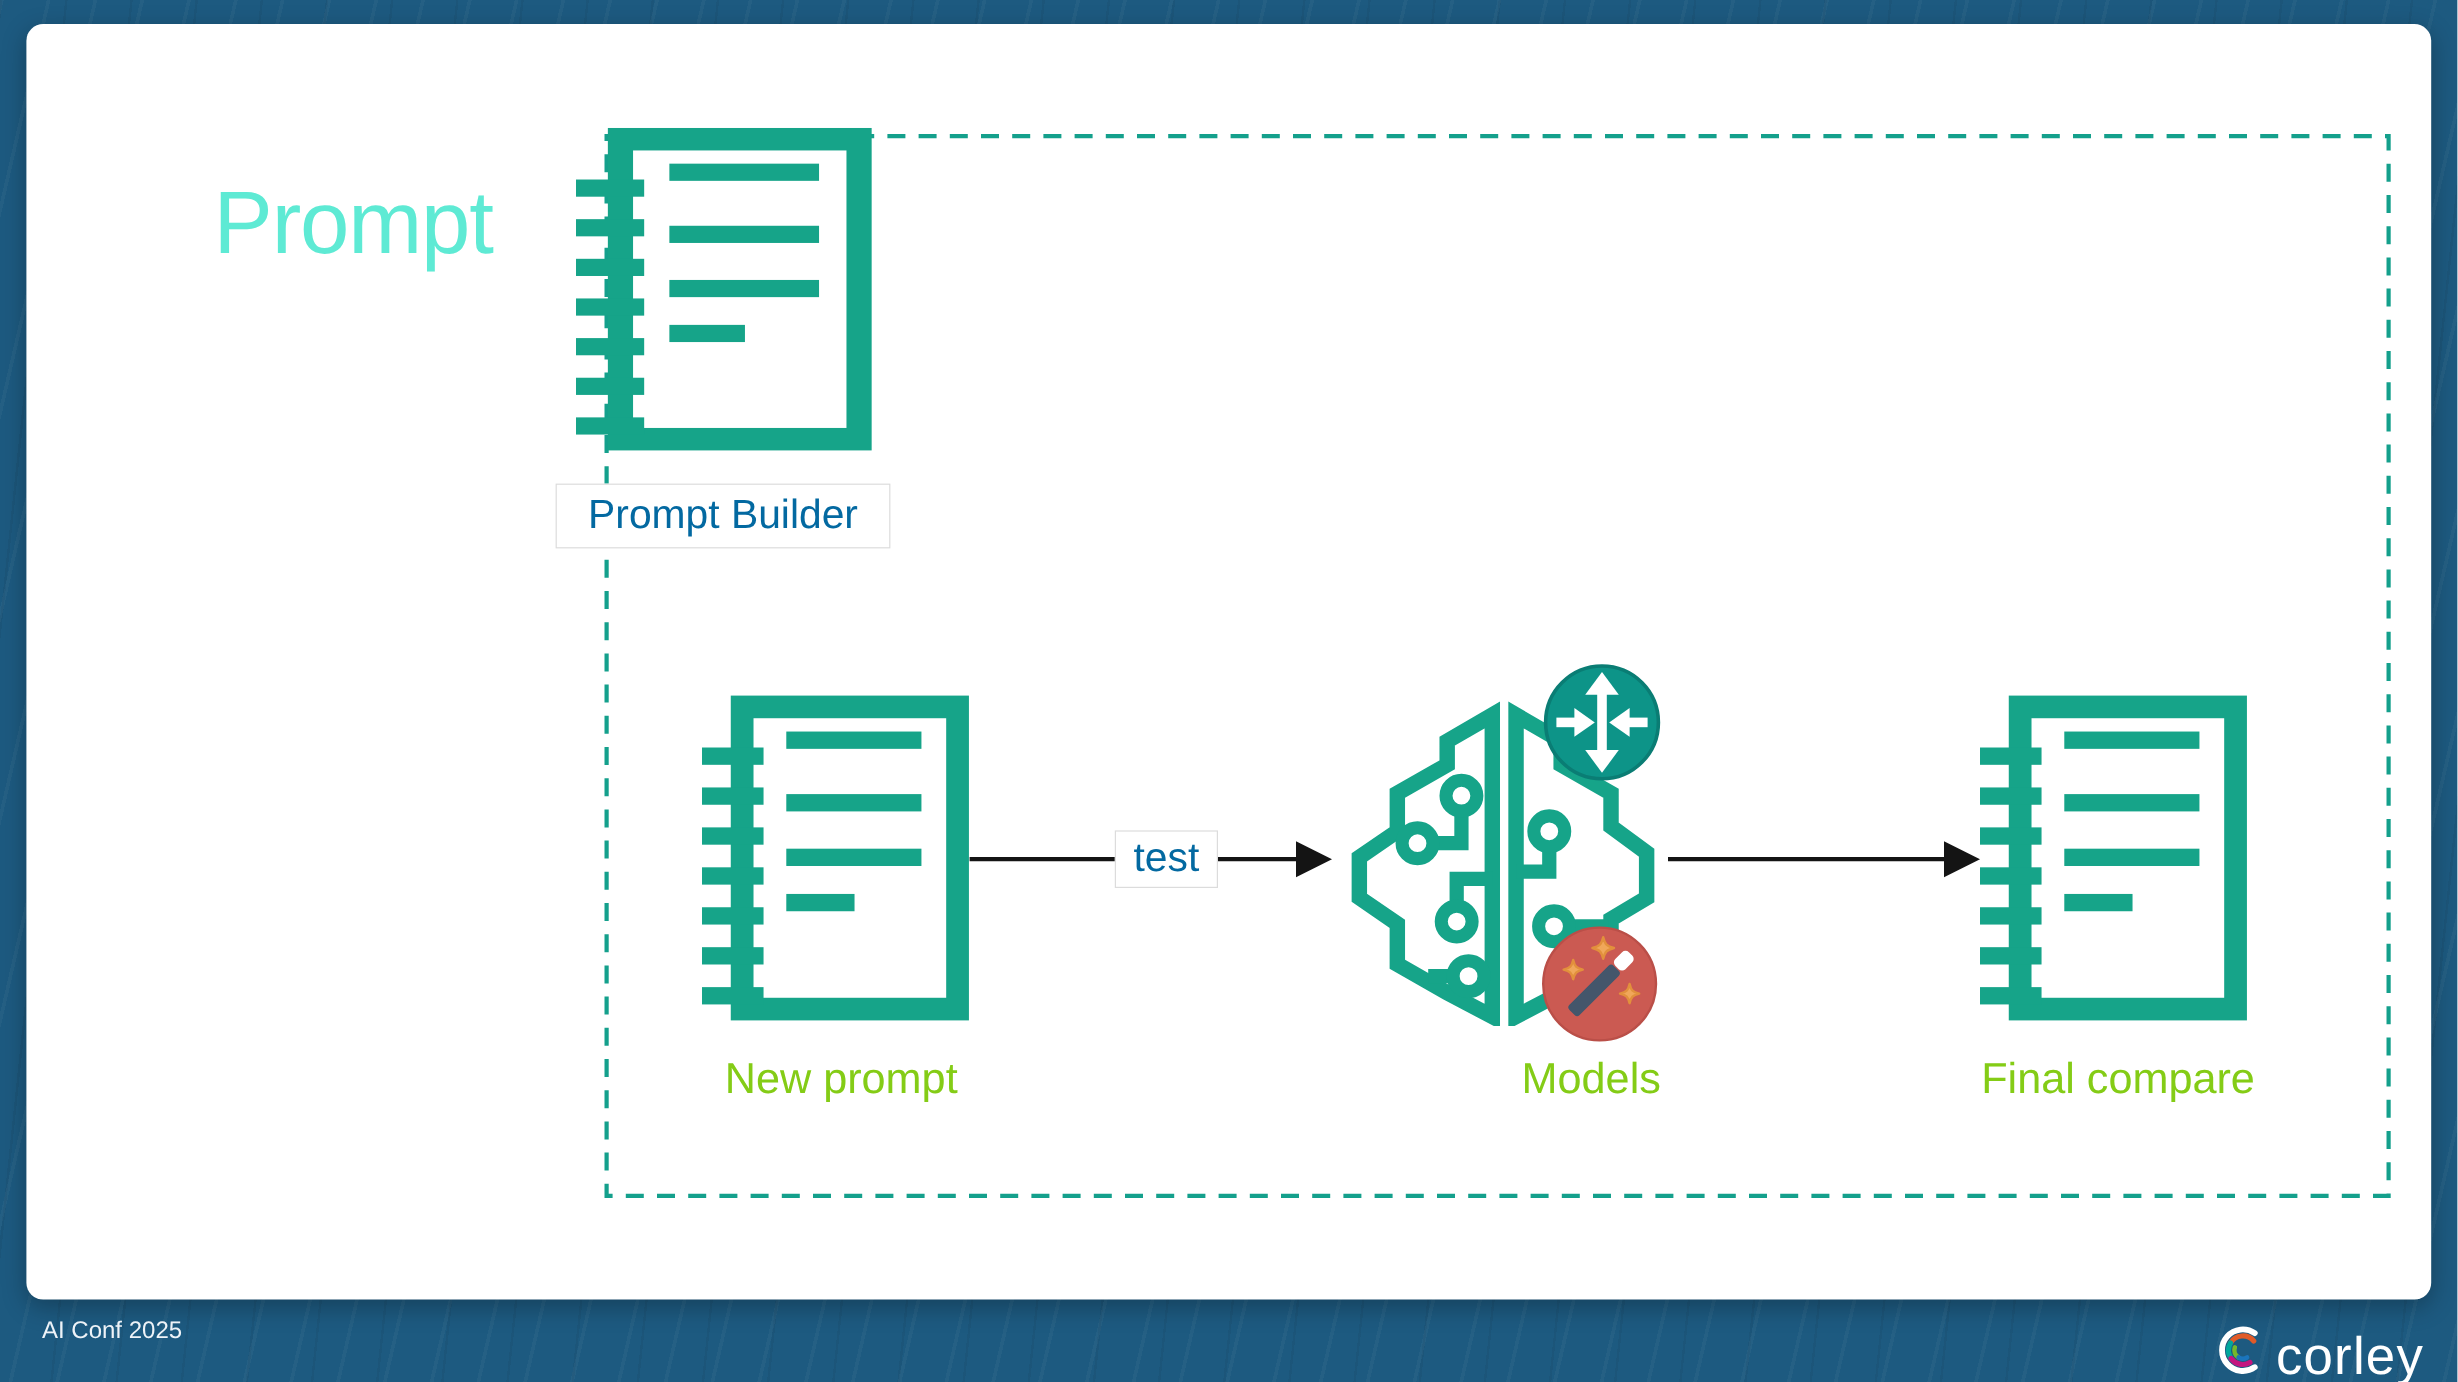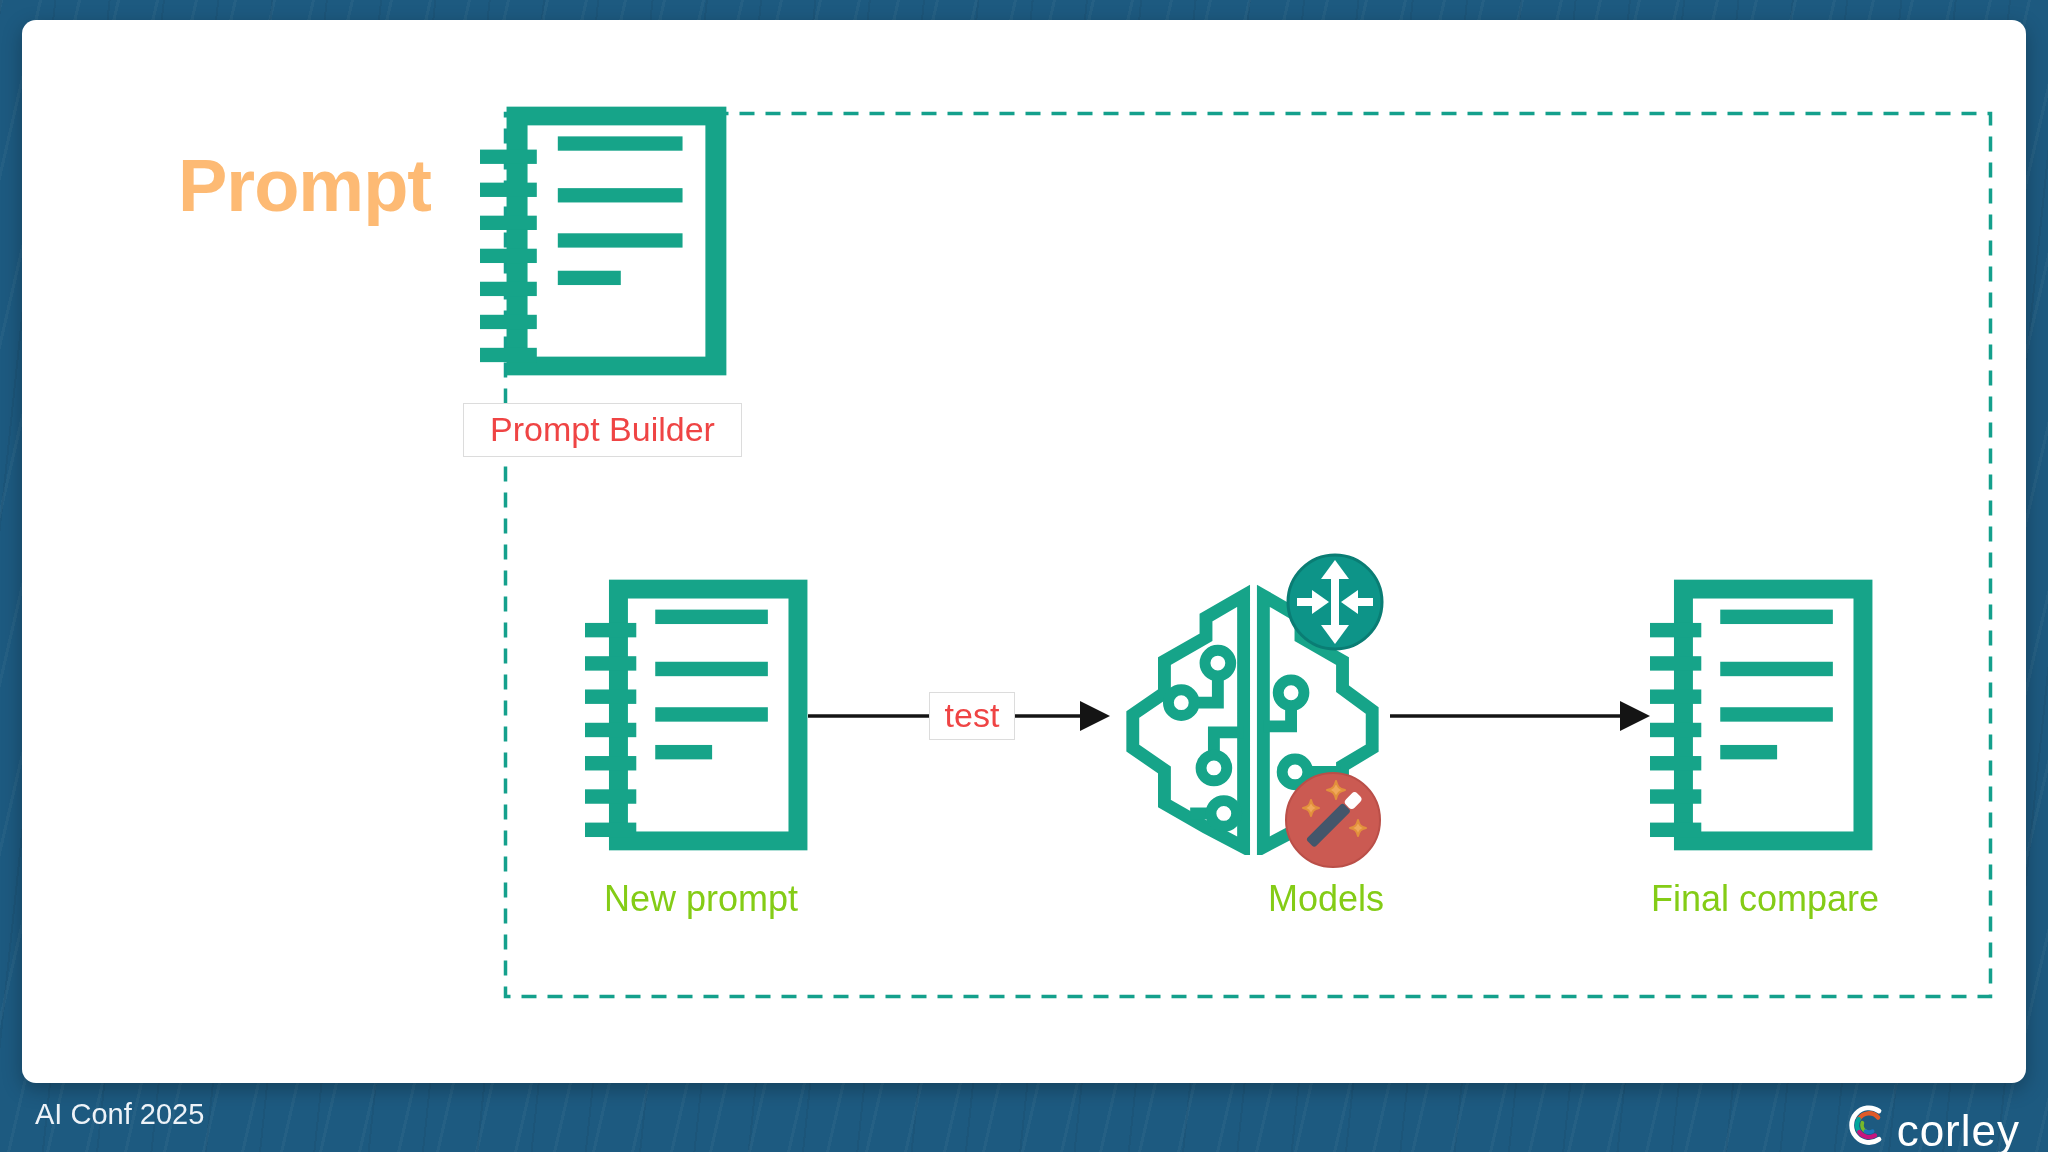--- a/index.html
+++ b/index.html
@@ -7,28 +7,28 @@
   .stage{position:relative;width:2048px;height:1152px;background:#1d5a80;}
   .bg-texture{position:absolute;inset:0;
     background:
       repeating-linear-gradient(103deg, rgba(255,255,255,0.035) 0 3px, rgba(255,255,255,0) 3px 38px),
       repeating-linear-gradient(96deg, rgba(0,0,0,0.05) 0 2px, rgba(0,0,0,0) 2px 54px);}
   .card{position:absolute;left:22px;top:20px;width:2004px;height:1063px;
     background:#ffffff;border-radius:14px;box-shadow:0 6px 20px rgba(0,0,0,.28);}
   .overlay{position:absolute;left:0;top:0;width:2048px;height:1152px;z-index:1;}
   .icon-layer{position:absolute;z-index:2;}
   .slide-title{position:absolute;left:178px;top:143px;z-index:3;
-    font-size:74px;font-weight:bold;color:#fdba74;letter-spacing:-1px;}
+    font-size:74px;font-weight:normal;color:#5eead4;letter-spacing:-1px;}
   .node-label{position:absolute;z-index:3;transform:translateX(-50%);
     font-size:36px;color:#84cc16;white-space:nowrap;}
   .boxed-label{position:absolute;z-index:3;background:#ffffff;border:1px solid #dcdcdc;
-    color:#ef4444;font-size:34px;display:flex;align-items:center;justify-content:center;
+    color:#0369a1;font-size:34px;display:flex;align-items:center;justify-content:center;
     text-align:left;line-height:1.35;}
   .footer-left{position:absolute;left:35px;top:1098px;z-index:3;
-    font-size:29px;color:#eef3f8;}
+    font-size:20px;color:#eef3f8;}
   .brand{position:absolute;right:28px;top:1090px;z-index:3;display:flex;
     align-items:center;gap:4px;}
   .brand-text{font-size:44px;color:#ffffff;letter-spacing:1px;margin-top:16px;}
   svg{display:block;}
 </style>
 </head>
 <body>
 
 <div class="stage">
   <div class="bg-texture"></div>

